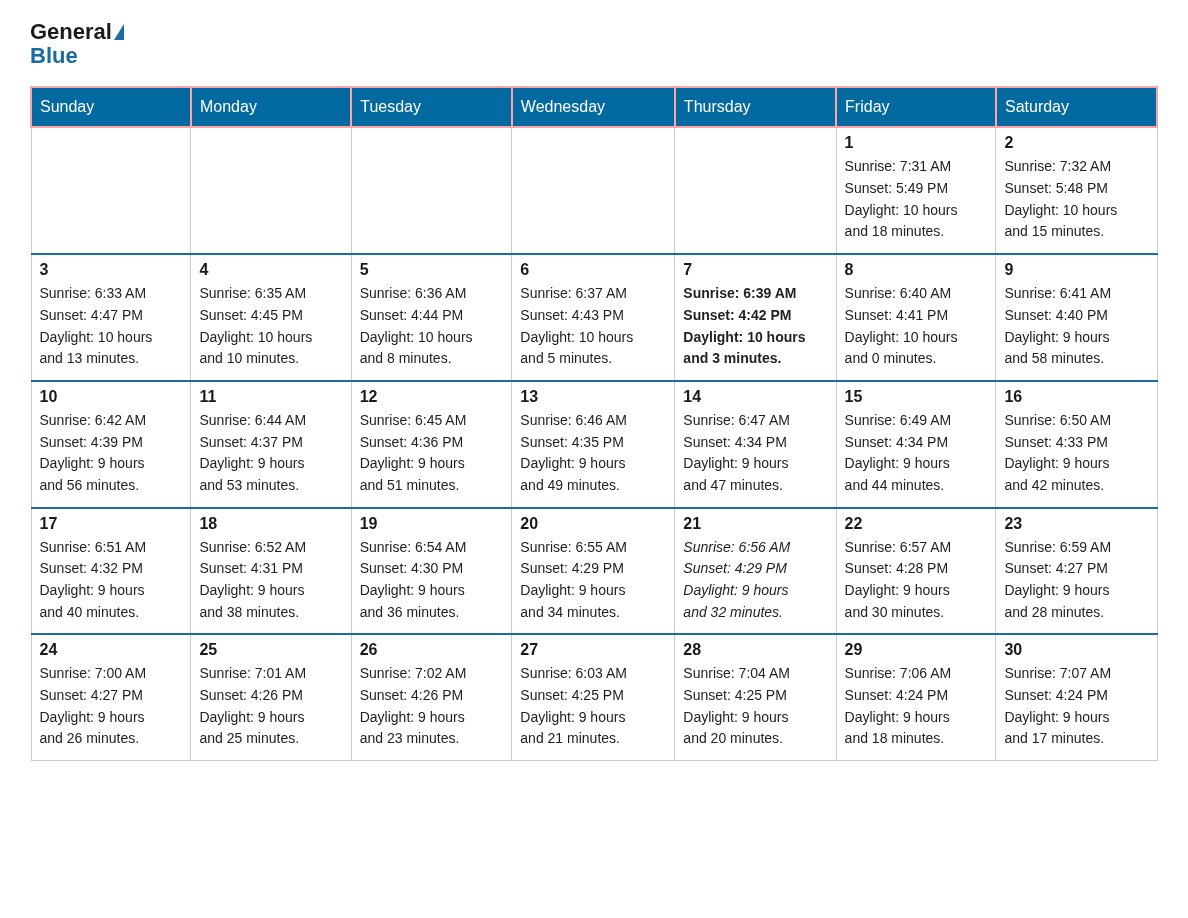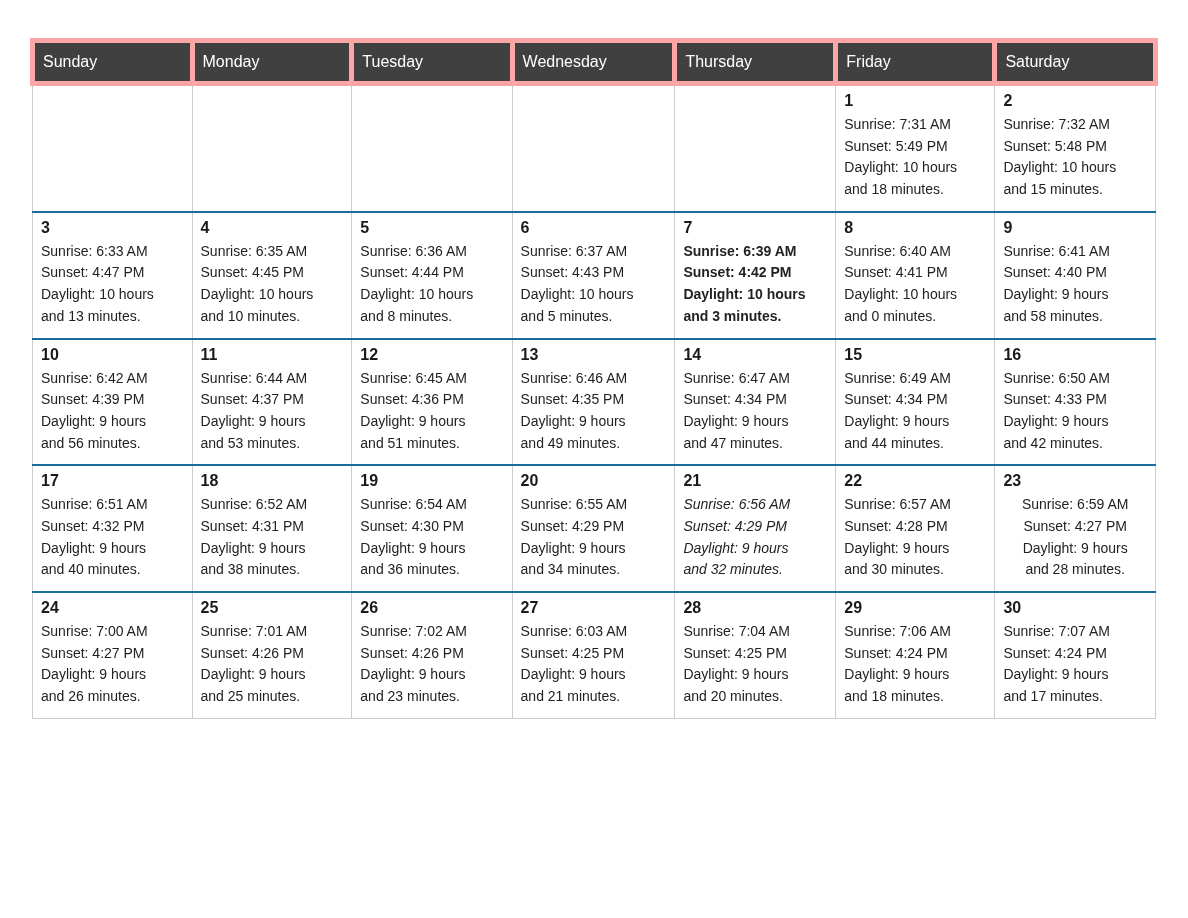--- a/index.html
+++ b/index.html
@@ -60,27 +60,27 @@
       font-size: 20px;
       color: #444;
       margin-top: 4px;
     }
     .calendar-table {
       width: 100%;
       border-collapse: collapse;
       border: 1px solid #aaa;
     }
     .calendar-table th {
-      background-color: #404040;
+      background-color: #0369a1;
       color: #fff;
       font-size: 16px;
       font-weight: normal;
       padding: 10px 8px;
       text-align: left;
-      border: 5px solid #fca5a5;
+      border: 2px solid #fca5a5;
     }
     .calendar-table td {
       width: 170px;
       vertical-align: top;
       padding: 6px 8px 10px 8px;
       border: 1px solid #ccc;
       font-size: 13px;
       color: #222;
       background: #fff;
       min-height: 100px;
@@ -100,20 +100,29 @@
       background: #f9f9f9;
     }
     tr.week-row td {
       border-top: 2px solid #1a6ba0;
     }
   </style>
 </head>
 <body>
 
 <div class="header-area">
+  <div class="logo">
+    <div class="logo-row1">
+      <span class="logo-text-general">General</span>
+      <span class="logo-triangle"></span>
+    </div>
+    <div>
+      <span class="logo-text-blue">Blue</span>
+    </div>
+  </div>
 </div>
 
 <table class="calendar-table">
   <thead>
     <tr>
     <th>Sunday</th>
         <th>Monday</th>
         <th>Tuesday</th>
         <th>Wednesday</th>
         <th>Thursday</th>
@@ -283,21 +292,21 @@
         </td>
         <td>
           <div class="day-number">22</div>
           <div class="day-info" style="white-space: pre-line;">Sunrise: 6:57 AM
 Sunset: 4:28 PM
 Daylight: 9 hours
 and 30 minutes.</div>
         </td>
         <td>
           <div class="day-number">23</div>
-          <div class="day-info" style="white-space: pre-line; text-align: center;">Sunrise: 6:59 AM
+          <div class="day-info" style="white-space: pre-line;">Sunrise: 6:59 AM
 Sunset: 4:27 PM
 Daylight: 9 hours
 and 28 minutes.</div>
         </td>
       </tr>
       <tr class="week-row">
         <td>
           <div class="day-number">24</div>
           <div class="day-info" style="white-space: pre-line;">Sunrise: 7:00 AM
 Sunset: 4:27 PM

